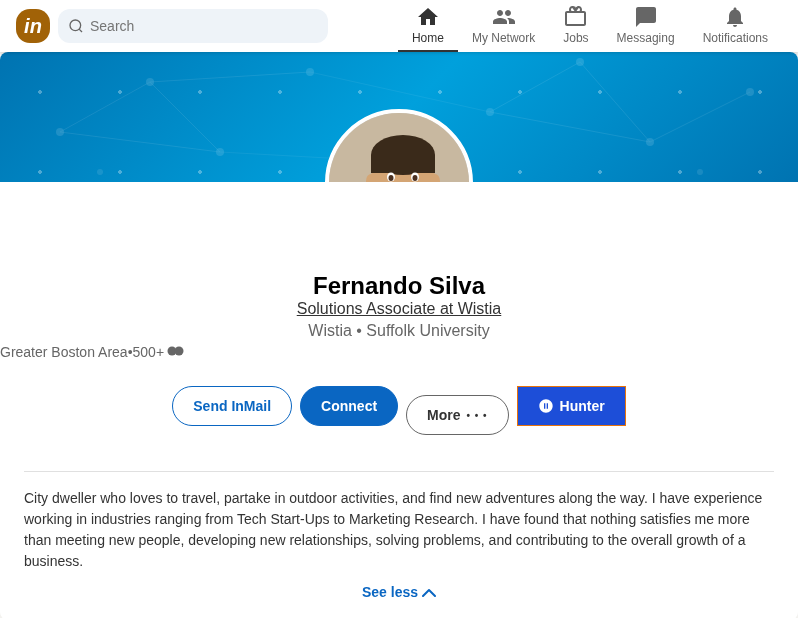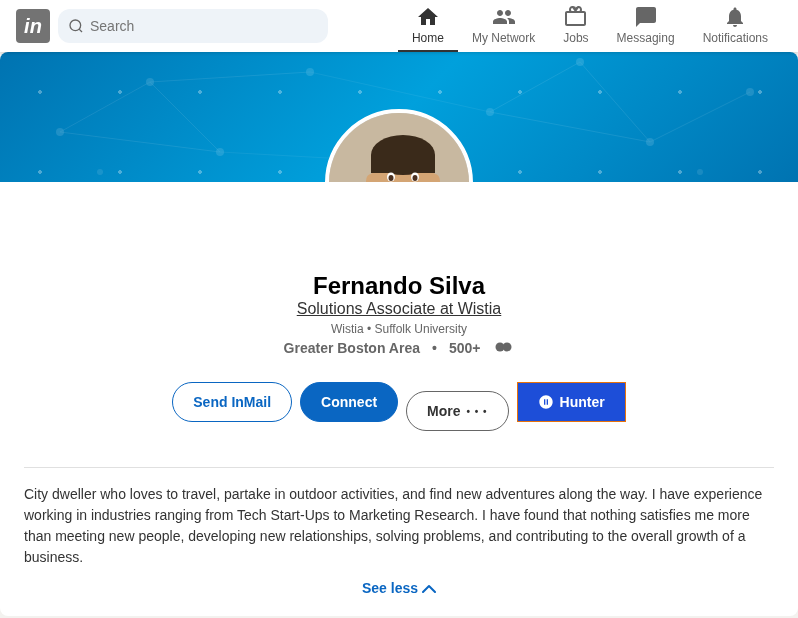--- a/index.html
+++ b/index.html
@@ -12,22 +12,22 @@
       display: flex;
       align-items: center;
       padding: 0 16px;
       box-shadow: 0 1px 3px rgba(0,0,0,0.15);
       position: relative;
       z-index: 10;
     }
     .navbar-logo {
       width: 34px;
       height: 34px;
-      background: #737373;
-      border-radius: 4px;
+      background: #a16207;
+      border-radius: 14px;
       display: flex;
       align-items: center;
       justify-content: center;
       margin-right: 8px;
       flex-shrink: 0;
     }
     .navbar-logo span {
       color: #fff;
       font-size: 20px;
       font-weight: 900;
@@ -141,32 +141,30 @@
       color: #000;
       margin-bottom: 0;
     }
     .profile-title {
       font-size: 16px;
       color: #333;
       margin-bottom: 4px;
       text-decoration: underline;
     }
     .profile-meta {
-      font-size: 12px;
+      font-size: 16px;
       color: #666;
       margin-bottom: 4px;
     }
     .profile-location {
       font-size: 14px;
       color: #666;
       display: flex;
       align-items: center;
-      justify-content: center;
-      gap: 12px;
-      font-weight: bold;
+      gap: 0;
     }
 
     
     .action-buttons {
       display: flex;
       align-items: center;
       justify-content: center;
       gap: 8px;
       margin-top: 16px;
       flex-wrap: wrap;

